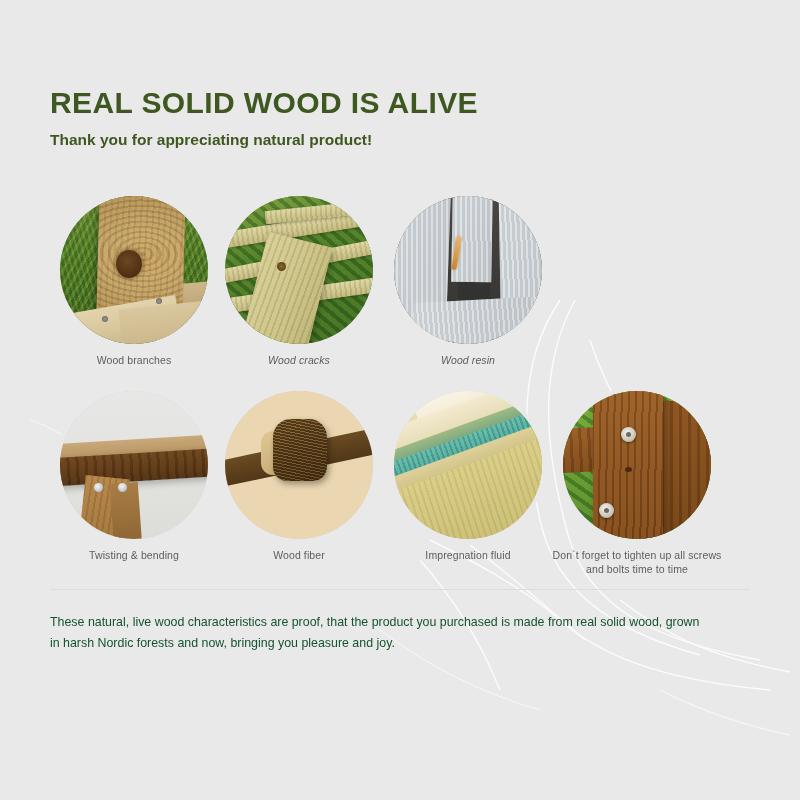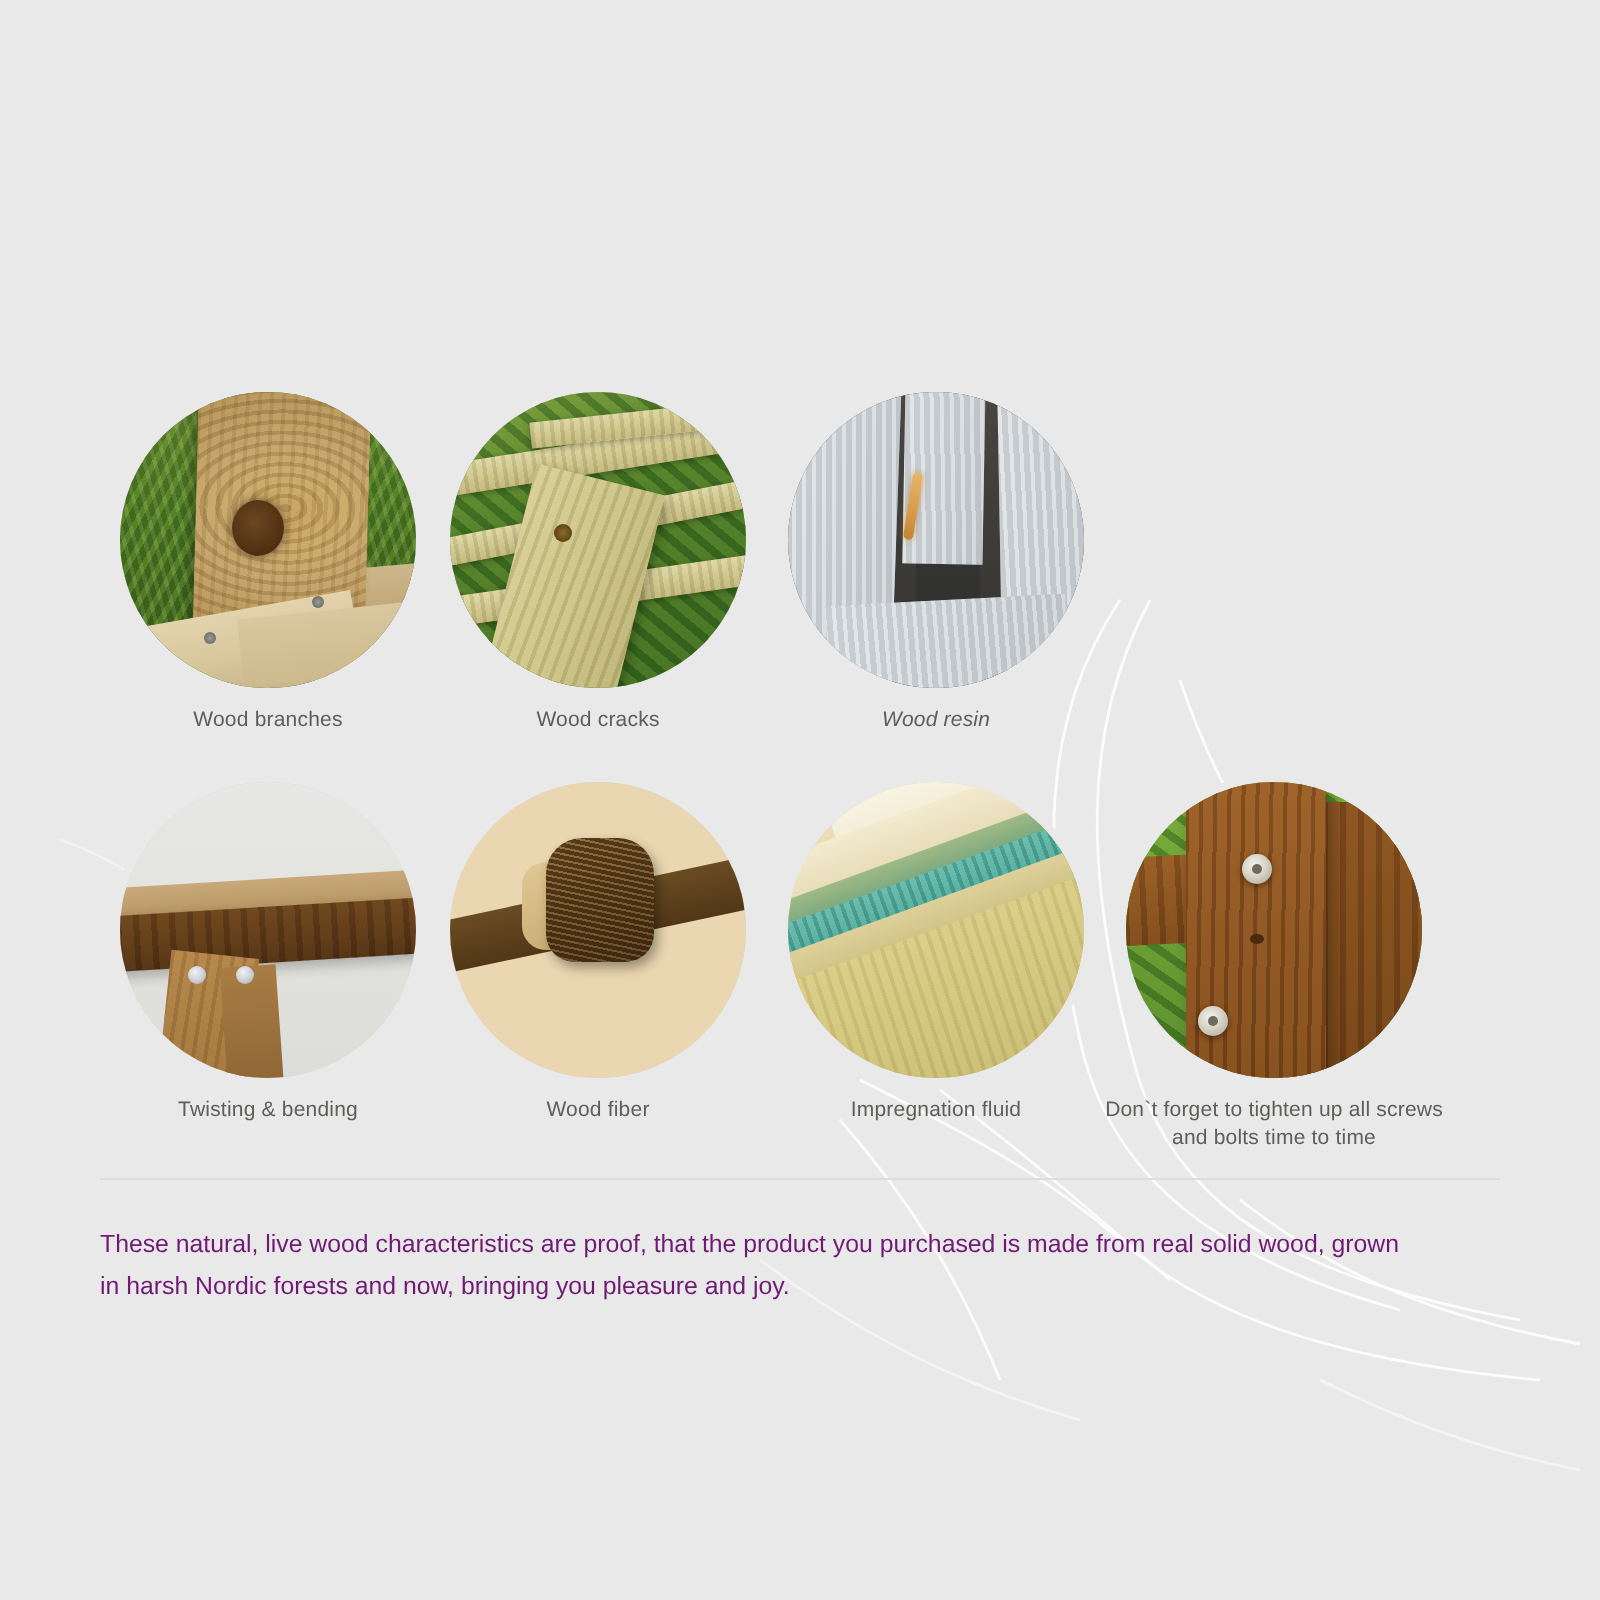--- a/index.html
+++ b/index.html
@@ -107,21 +107,21 @@
     height: 1px;
     background: #dddddd;
     z-index: 2;
   }
   .footer-text {
     position: absolute;
     left: 50px;
     top: 600px;
     width: 660px;
     font-size: 12.4px;
-    color: #701a75;
+    color: #14532d;
     line-height: 1.65;
     z-index: 3;
   }
 
   
 
   
   .ph-branches {
     background:
       linear-gradient(178deg, #6d9133 0%, #4f7a22 40%, #456c1e 70%, #3f6a1d 100%);
@@ -420,20 +420,24 @@
       <path d="M470 545 C 510 575, 545 605, 585 640"></path>
       <path d="M420 560 C 455 600, 480 640, 500 690"></path>
       <path d="M620 600 C 660 630, 700 655, 790 672"></path>
       <path d="M590 340 C 610 400, 640 450, 700 490"></path>
       <path d="M30 420 C 60 430, 90 450, 110 480" opacity="0.5"></path>
       <path d="M380 630 C 420 660, 470 690, 540 710" opacity="0.6"></path>
       <path d="M660 690 C 700 710, 740 725, 790 735" opacity="0.6"></path>
     </g>
   </svg>
 
+  <div class="header">
+    <h1 class="title">REAL SOLID WOOD IS ALIVE</h1>
+    <p class="subtitle">Thank you for appreciating natural product!</p>
+  </div>
 
   <div class="grid">
 
     <div class="row">
 
       <div class="cell" style="left:49px;">
         <div class="circle-wrap">
           <div class="photo ph-branches">
             <div class="grass-tex"></div>
             <div class="plank-c"></div>
@@ -441,21 +445,21 @@
             <div class="knot"></div>
             <div class="plank-a"></div>
             <div class="plank-b"></div>
             <div class="screw" style="left:42px;bottom:22px;"></div>
             <div class="screw" style="left:96px;bottom:40px;"></div>
           </div>
         </div>
         <div class="caption">Wood branches</div>
       </div>
 
-      <div class="cell" style="left:214px;">
+      <div class="cell" style="left:214px;font-style:italic;">
         <div class="circle-wrap">
           <div class="photo ph-cracks">
             <div class="foliage"></div>
             <div class="slat tex" style="left:-14px;top:24px;width:180px;height:16px;transform:rotate(-9deg);"></div>
             <div class="slat tex" style="left:-14px;top:58px;width:180px;height:14px;transform:rotate(-11deg);"></div>
             <div class="slat tex" style="left:-20px;top:92px;width:190px;height:15px;transform:rotate(-8deg);"></div>
             <div class="slat tex" style="left:40px;top:8px;width:140px;height:13px;transform:rotate(-6deg);"></div>
             <div class="board"></div>
             <div class="knot2"></div>
           </div>

